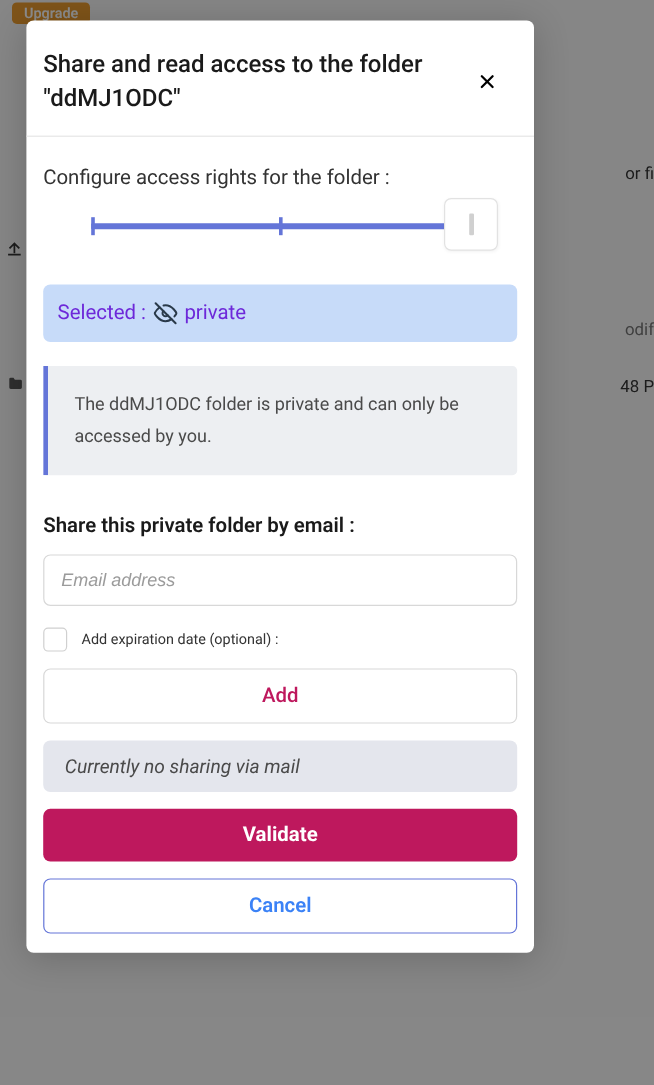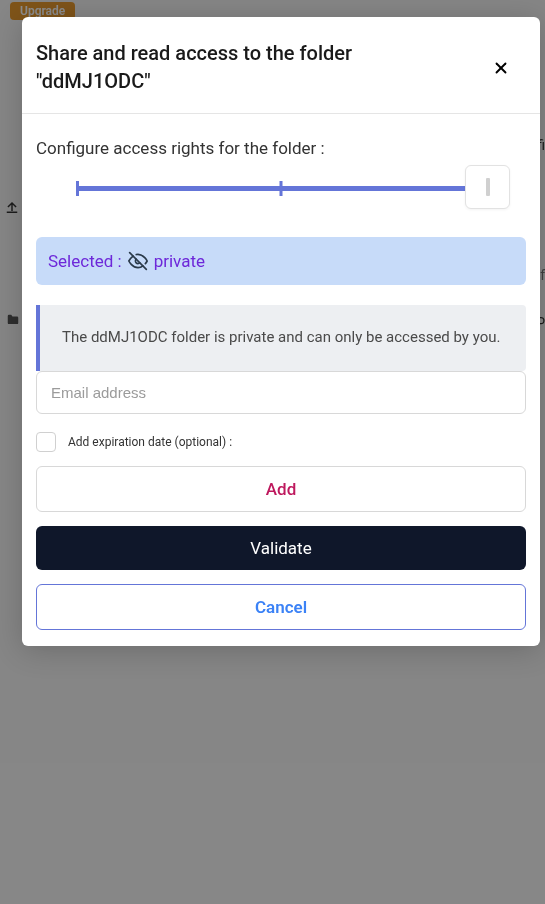--- a/index.html
+++ b/index.html
@@ -64,21 +64,21 @@
     .bg-icon-left2 {
       position: absolute;
       left: 5px;
       top: 312px;
       color: #333;
     }
     .modal {
       position: absolute;
       left: 22px;
       top: 17px;
-      width: 518px;
+      width: 423px;
       background: #fff;
       border-radius: 6px;
       box-shadow: 0 4px 30px rgba(0,0,0,0.2);
     }
     .modal-header {
       display: flex;
       justify-content: space-between;
       align-items: flex-start;
       padding: 22px 24px 18px 14px;
       border-bottom: 1px solid #e5e5e5;
@@ -178,20 +178,21 @@
       margin-bottom: 14px;
     }
     .email-input {
       width: 100%;
       padding: 12px 14px;
       border: 1px solid #d8d8d8;
       border-radius: 6px;
       font-size: 15px;
       color: #a16207;
       outline: none;
+      font-style: italic;
     }
     .email-input::placeholder { color: #9b9b9b; }
     .checkbox-row {
       display: flex;
       align-items: center;
       gap: 12px;
       margin-top: 18px;
     }
     .checkbox {
       width: 20px;
@@ -223,24 +224,24 @@
     .no-sharing-box {
       background: #e4e6ed;
       border-radius: 6px;
       padding: 12px 18px;
       font-style: italic;
       color: #4a4a4a;
       font-size: 16px;
       margin-top: 14px;
     }
     .btn-primary {
-      background: #0f172a;
+      background: #be185d;
       color: #fff;
       border: none;
-      font-weight: 400;
+      font-weight: 700;
     }
     .btn-outline {
       border: 1px solid #6475d8;
       background: #fff;
       color: #3b82f6;
       font-weight: 600;
     }
   </style>
 </head>
 <body>
@@ -297,28 +298,30 @@
             <line x1="2" y1="2" x2="22" y2="22"></line>
           </svg>
       </span>
       <span>private</span>
     </div>
 
     <div class="info-box">
       <div>The ddMJ1ODC folder is private and can only be accessed by you.</div>
     </div>
 
+    <div class="share-label">Share this private folder by email :</div>
 
     <input type="text" class="email-input" placeholder="Email address" style="">
 
     <div class="checkbox-row">
       <div class="checkbox"></div>
       <span class="checkbox-label">Add expiration date (optional) :</span>
     </div>
 
     <div class="btn btn-outline-disabled">Add</div>
 
+    <div class="no-sharing-box">Currently no sharing via mail</div>
 
     <div class="btn btn-primary">Validate</div>
 
     <div class="btn btn-outline">Cancel</div>
   </div>
 </div>
 
 </body></html>

